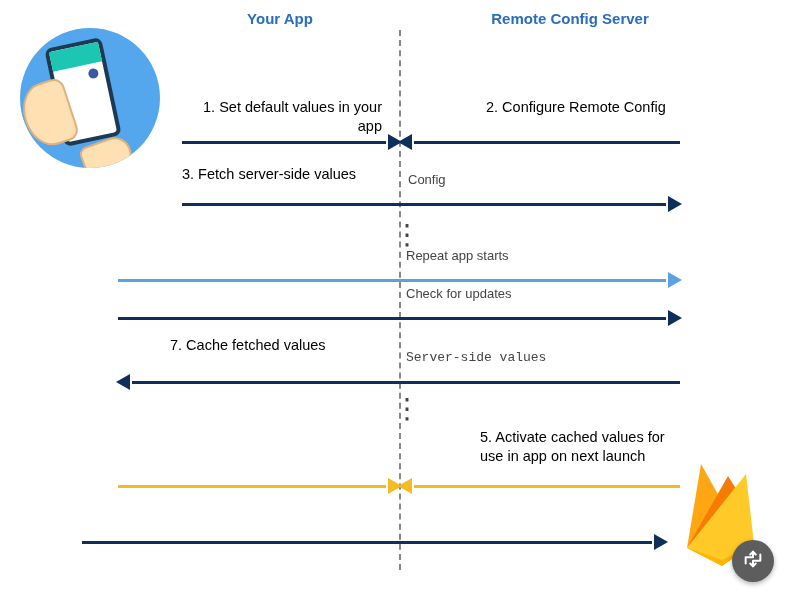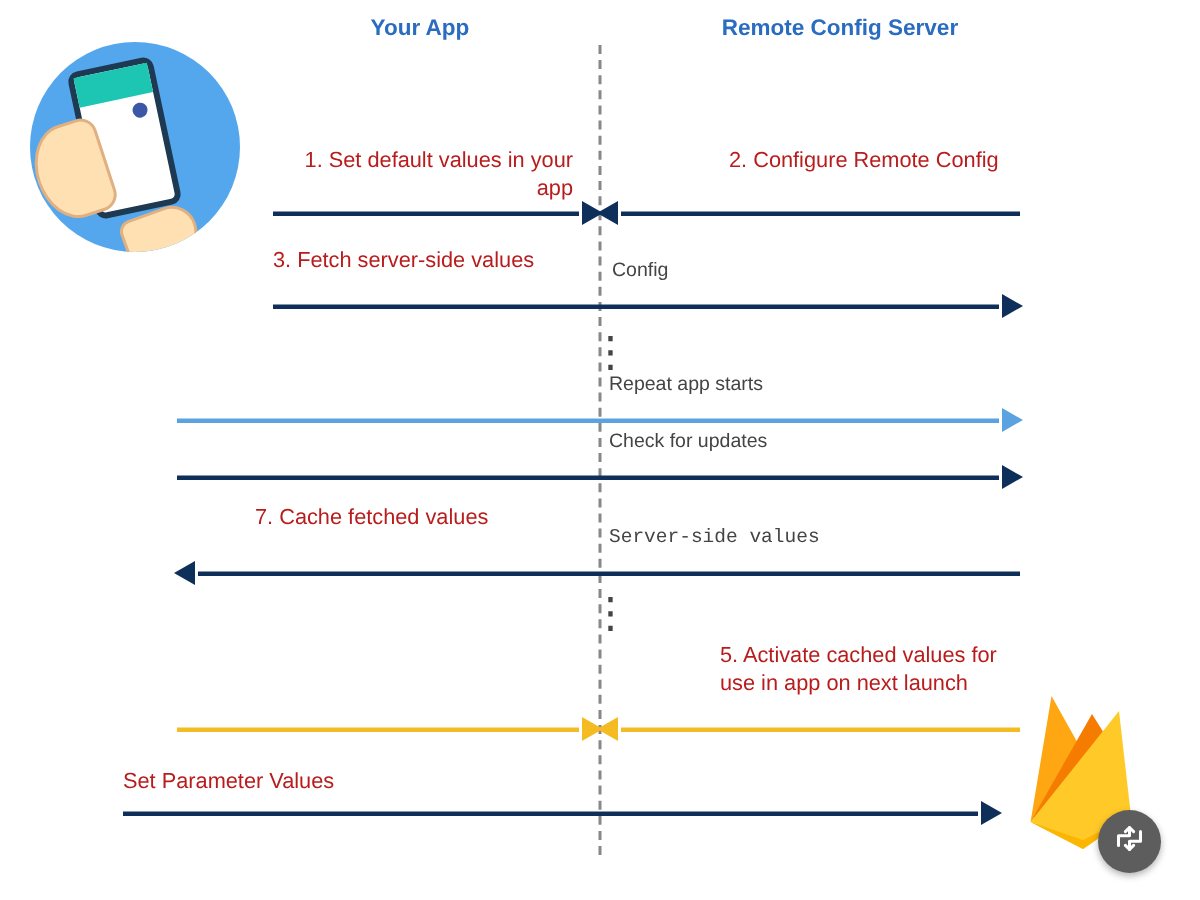--- a/index.html
+++ b/index.html
@@ -117,21 +117,21 @@
     position: absolute;
     bottom: 26px;
     right: 28px;
     width: 88px;
     height: 118px;
   }
 
   .step-label {
     position: absolute;
     font-size: 14.5px;
-    color: #b91c1c;
+    color: #000000;
     line-height: 1.3;
   }
   .step-label.left { text-align: right; max-width: 200px; }
   .step-label.right { text-align: left; max-width: 210px; }
 
   .arrow-row {
     position: absolute;
     height: 24px;
   }
   .arrow-line {
@@ -182,21 +182,21 @@
     cursor: pointer;
   }
   .fab svg { width: 22px; height: 22px; }
 </style>
 </head>
 <body>
 
 <div class="stage">
 
   <div class="col-title" style="left:180px">Your App</div>
-  <div class="col-title" style="left:460px">Remote Config Server</div>
+  <div class="col-title" style="left:470px">Remote Config Server</div>
 
   <div class="divider"></div>
 
   <div class="app-icon">
     <div class="phone"></div>
     <div class="hand-l"></div>
     <div class="hand-r"></div>
     <div class="ext"></div>
   </div>
 
@@ -254,21 +254,20 @@
 use in app on next launch</div>
   <div class="arrow-row c-yellow" style="top:474px; left:118px; width:282px;">
     <div class="arrow-line" style="left:0; width:268px;"></div>
     <div class="arrow-head-r"></div>
   </div>
   <div class="arrow-row c-yellow" style="top:474px; left:400px; width:280px;">
     <div class="arrow-line" style="left:14px; width:266px;"></div>
     <div class="arrow-head-l"></div>
   </div>
 
-  <div class="step-label left" style="top:512px; left:82px;">Set Parameter Values</div>
   <div class="arrow-row c-dkblue" style="top:530px; left:82px; width:584px;">
     <div class="arrow-line" style="left:0; width:570px;"></div>
     <div class="arrow-head-r"></div>
   </div>
 
   <div class="fab">
     <span>
       <svg viewBox="0 0 24 24" fill="none" stroke="#fff" stroke-width="2.2" stroke-linecap="round" stroke-linejoin="round">
         <path d="M4 17 V10 H12 V4"></path>
         <path d="M9 7 L12 4 L15 7"></path>

